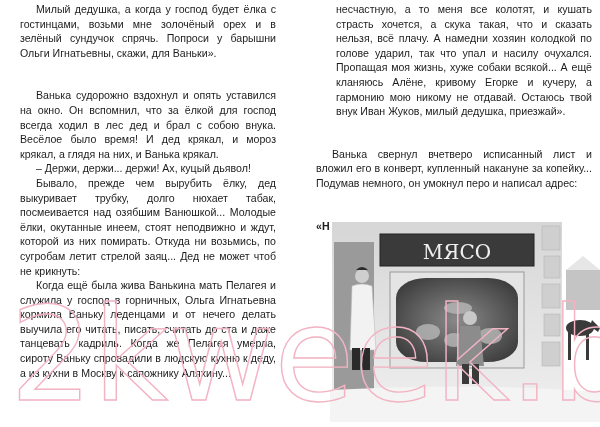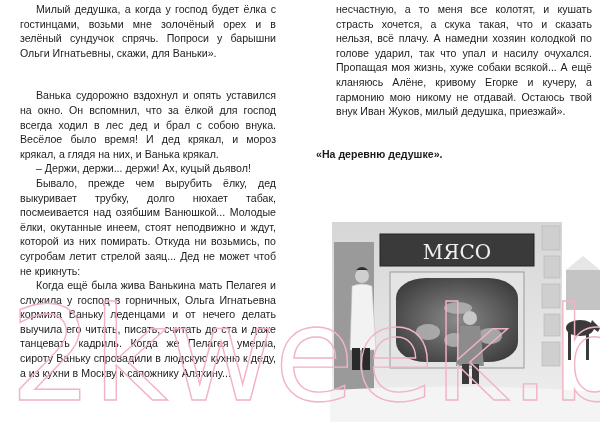--- a/index.html
+++ b/index.html
@@ -30,20 +30,21 @@
     <p class="ind">Бывало, прежде чем вырубить ёлку, дед выкуривает трубку, долго нюхает табак, посмеивается над озябшим Ванюшкой... Молодые ёлки, окутанные инеем, стоят неподвижно и ждут, которой из них помирать. Откуда ни возьмись, по сугробам летит стрелой заяц... Дед не может чтоб не крикнуть:</p>
     <p class="ind">Когда ещё была жива Ванькина мать Пелагея и служила у господ в горничных, Ольга Игнатьевна кормила Ваньку леденцами и от нечего делать выучила его читать, писать, считать до ста и даже танцевать кадриль. Когда же Пелагея умерла, сироту Ваньку спровадили в людскую кухню к деду, а из кухни в Москву к сапожнику Аляхину...</p>
 
   </div>
   <div class="page-number">14</div>
 </div>
 
 <div class="page page-right">
   <div class="txt right-text">
     <p>несчастную, а то меня все колотят, и кушать страсть хочется, а скука такая, что и сказать нельзя, всё плачу. А намедни хозяин колодкой по голове ударил, так что упал и насилу очухался. Пропащая моя жизнь, хуже собаки всякой... А ещё кланяюсь Алёне, кривому Егорке и кучеру, а гармонию мою никому не отдавай. Остаюсь твой внук Иван Жуков, милый дедушка, приезжай».</p>
+    <p class="ind gap" style="margin-left:-20px;">Ванька свернул вчетверо исписанный лист и вложил его в конверт, купленный накануне за копейку... Подумав немного, он умокнул перо и написал адрес:</p>
     <p class="center gap" style="margin-left:-20px;">«На деревню дедушке».</p>
   </div>
 </div>
 
 <svg class="illustration" viewBox="0 0 270 210" xmlns="http://www.w3.org/2000/svg">
   <defs>
     <linearGradient id="wall" x1="0" y1="0" x2="0" y2="1">
       <stop offset="0" stop-color="#d6d6d6"></stop>
       <stop offset="1" stop-color="#ececec"></stop>
     </linearGradient>

